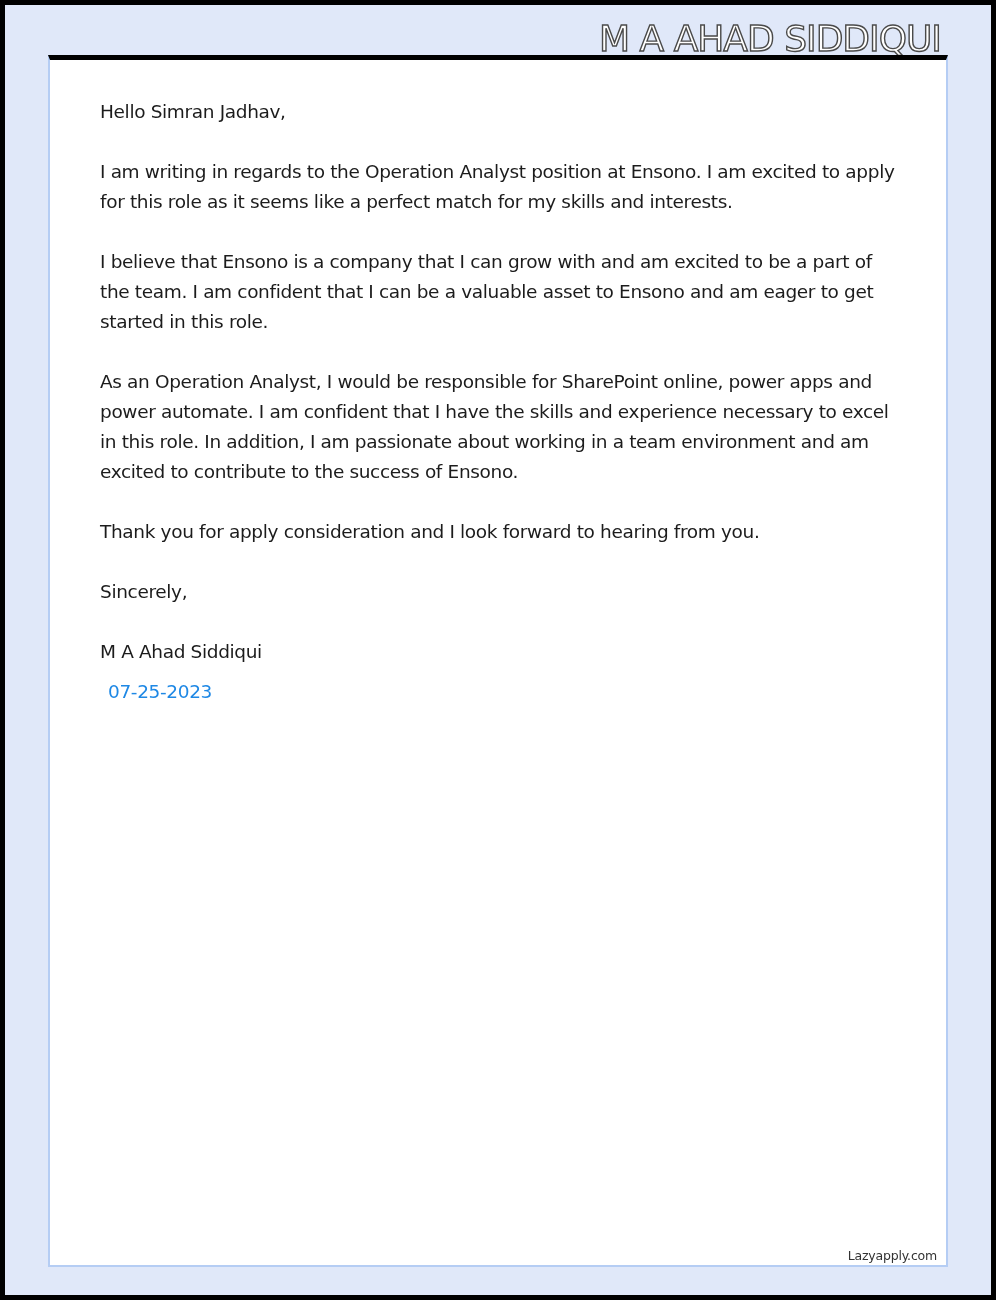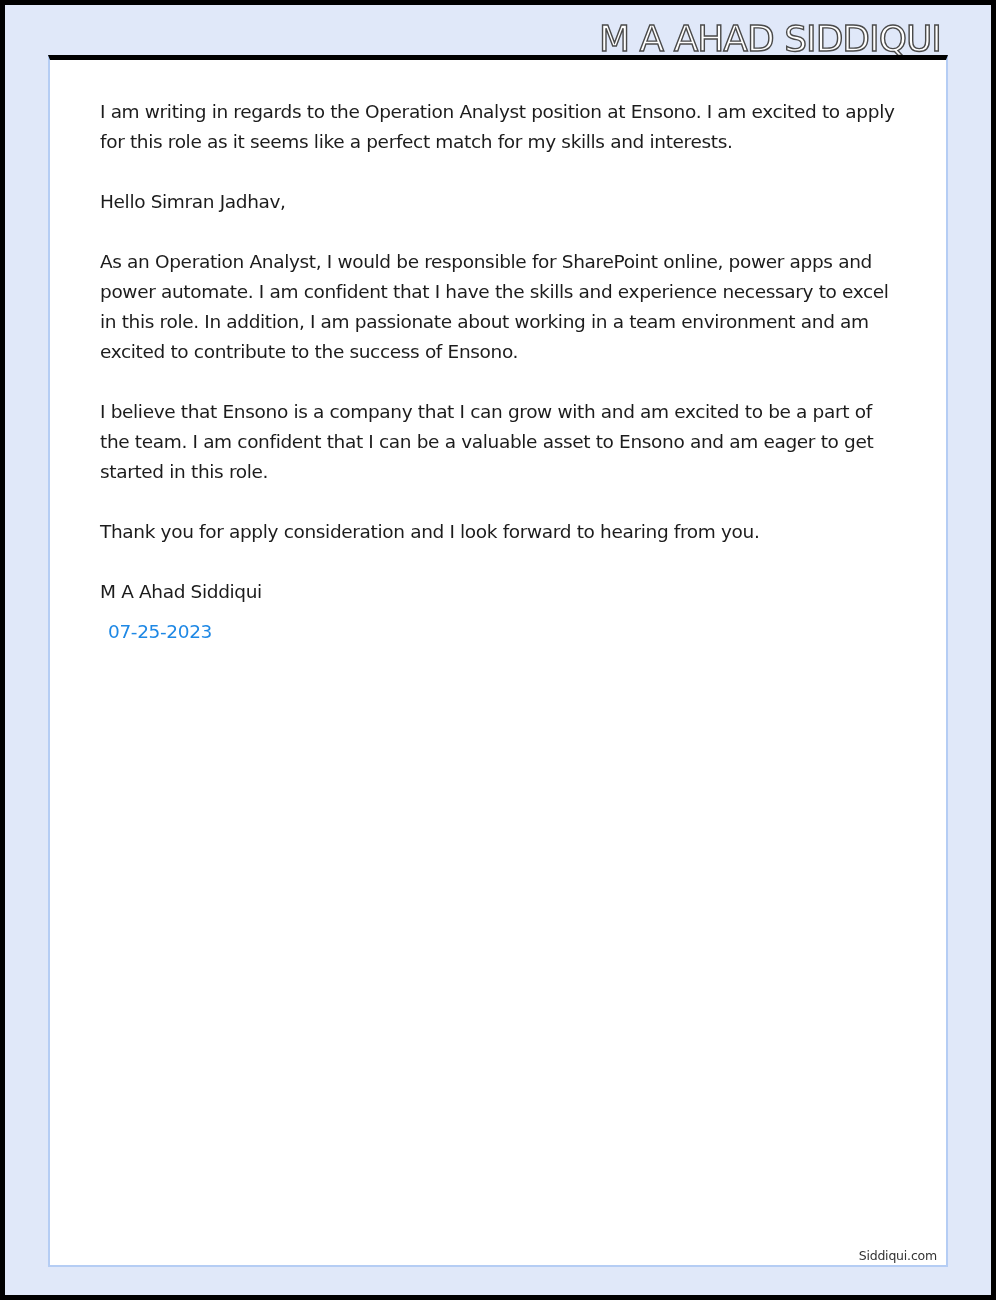--- a/index.html
+++ b/index.html
@@ -80,24 +80,25 @@
     }
   </style>
 </head>
 <body>
 
 <div class="frame">
   <div class="header-name">M A AHAD SIDDIQUI</div>
 
   <div class="paper">
     <div class="letter">
+      <p>Hello Simran Jadhav,</p>
       <p>I am writing in regards to the Operation Analyst position at Ensono. I am excited to apply for this role as it seems like a perfect match for my skills and interests.</p>
-      <p>Hello Simran Jadhav,</p>
+      <p>I believe that Ensono is a company that I can grow with and am excited to be a part of the team. I am confident that I can be a valuable asset to Ensono and am eager to get started in this role.</p>
       <p>As an Operation Analyst, I would be responsible for SharePoint online, power apps and power automate. I am confident that I have the skills and experience necessary to excel in this role. In addition, I am passionate about working in a team environment and am excited to contribute to the success of Ensono.</p>
-      <p>I believe that Ensono is a company that I can grow with and am excited to be a part of the team. I am confident that I can be a valuable asset to Ensono and am eager to get started in this role.</p>
       <p>Thank you for apply consideration and I look forward to hearing from you.</p>
+      <p>Sincerely,</p>
       <p class="signature">M A Ahad Siddiqui</p>
       <p class="date">07-25-2023</p>
     </div>
 
-    <div class="footer-brand">Siddiqui.com</div>
+    <div class="footer-brand">Lazyapply.com</div>
   </div>
 </div>
 
 </body></html>

